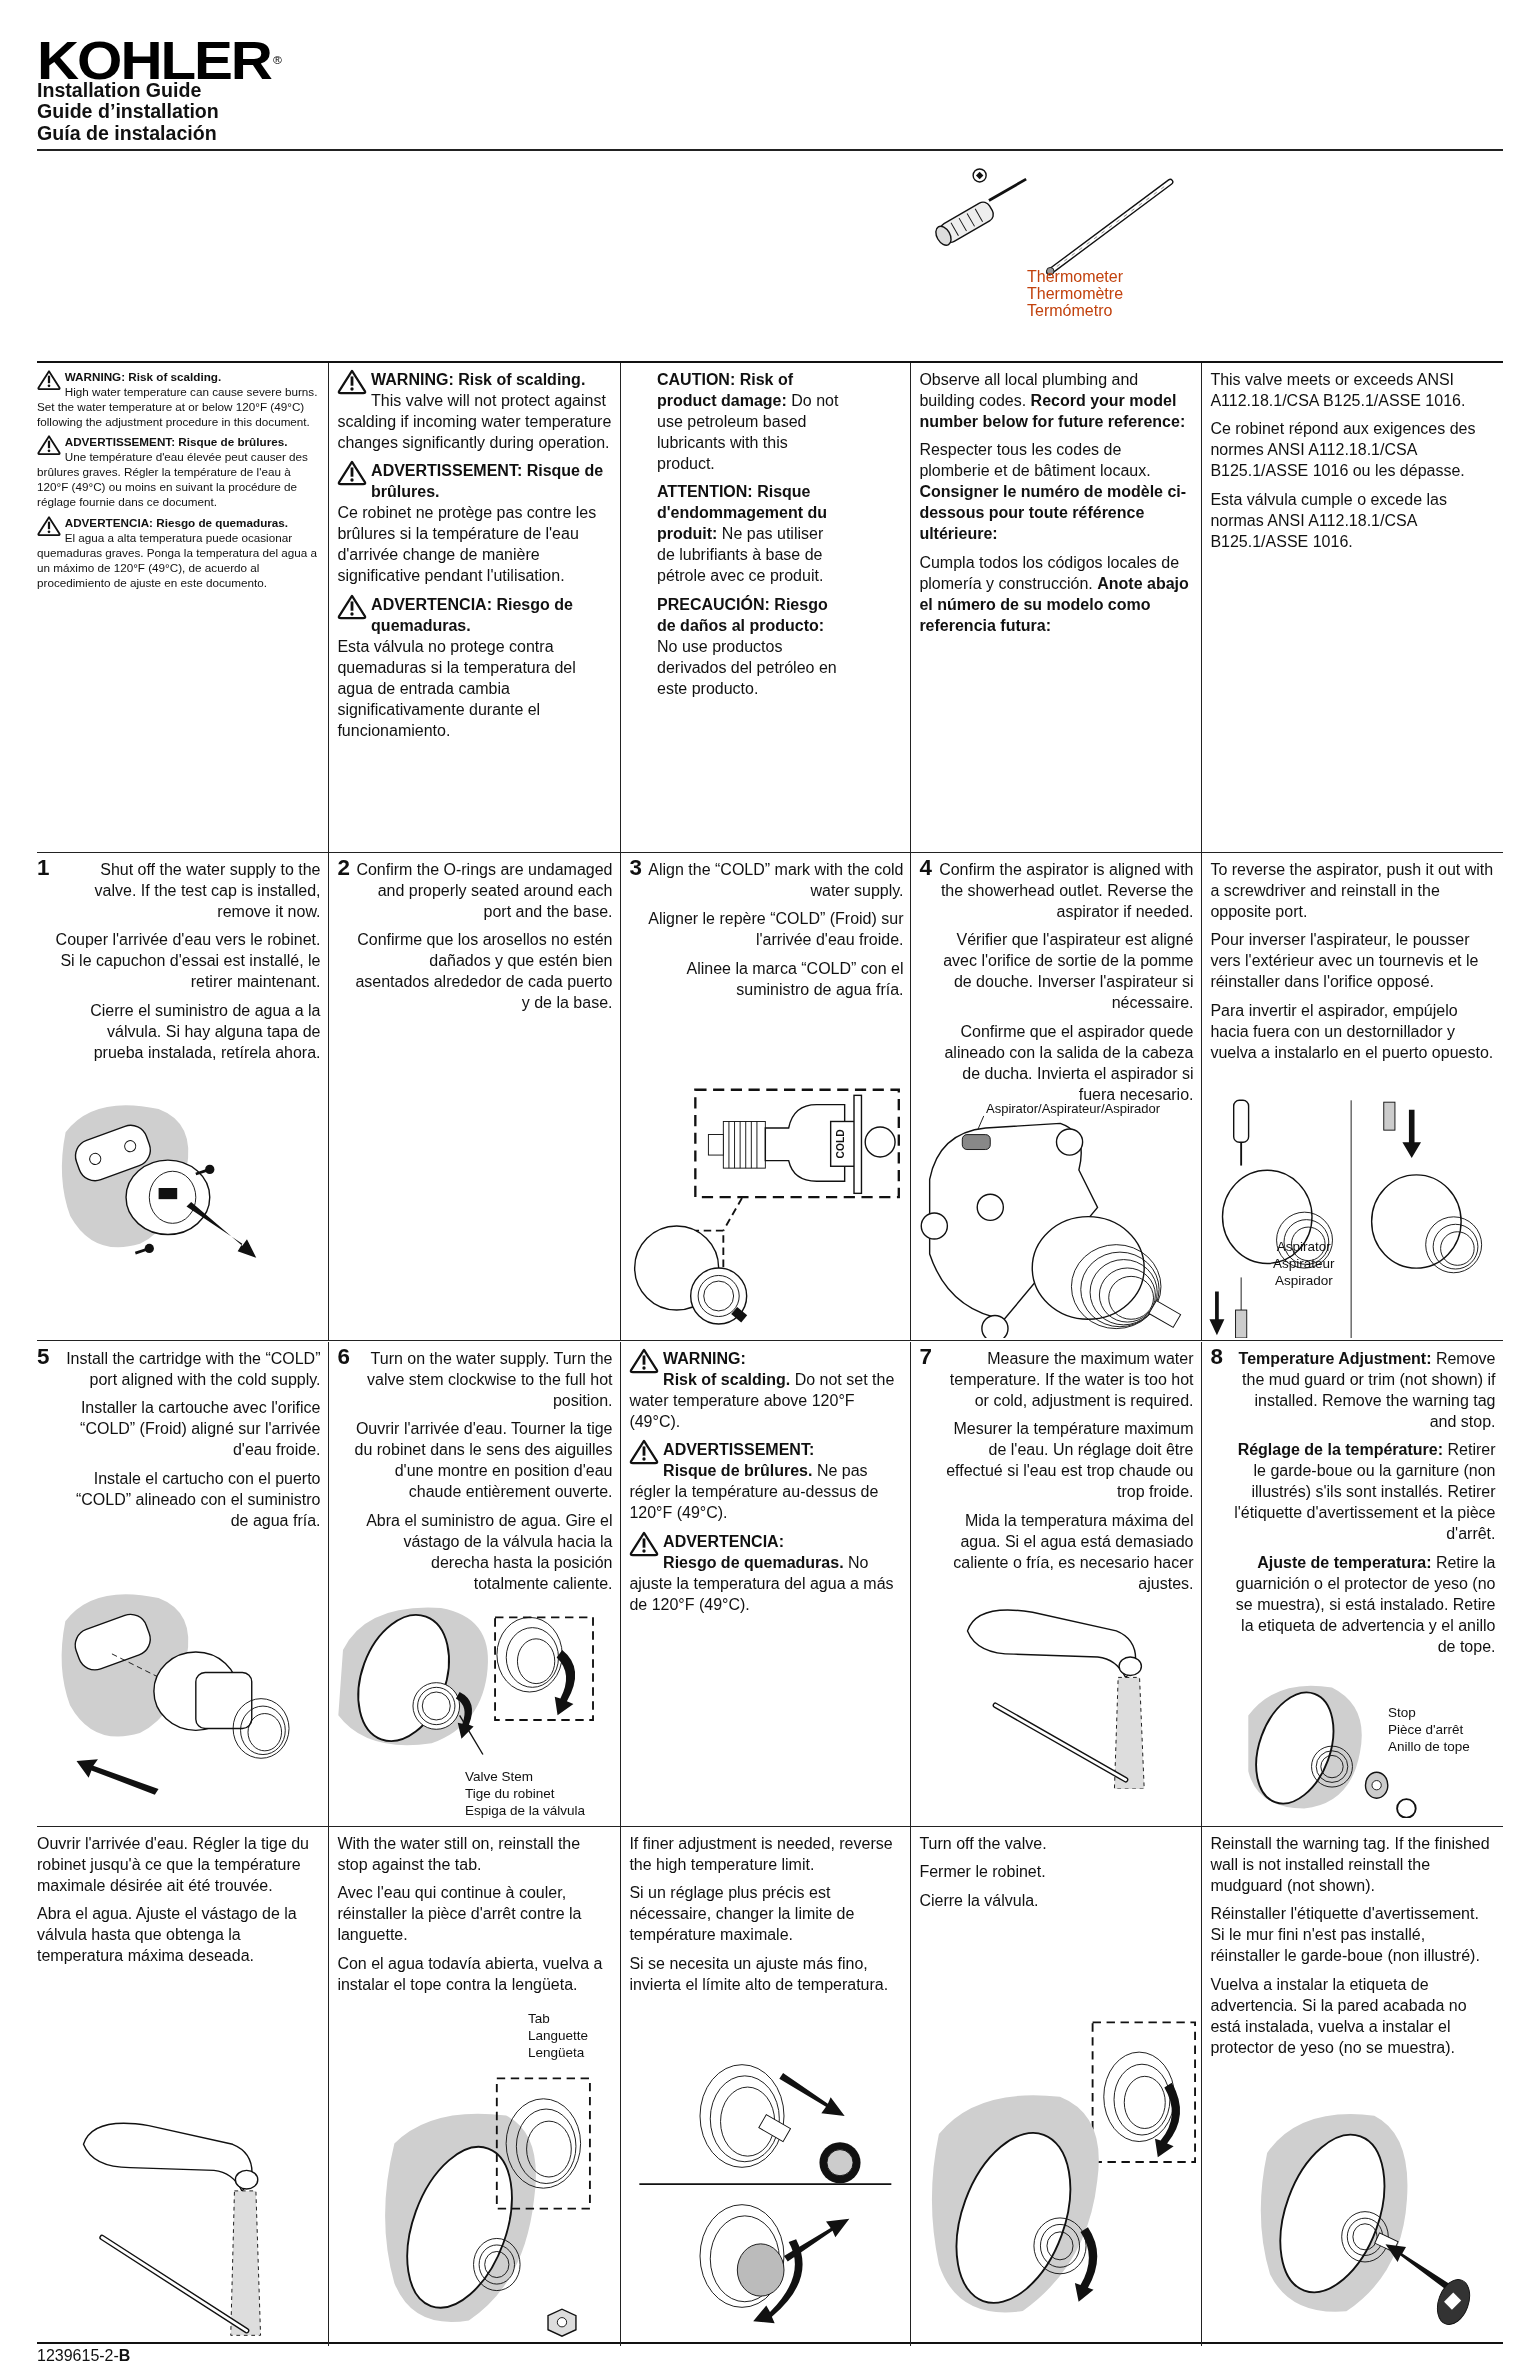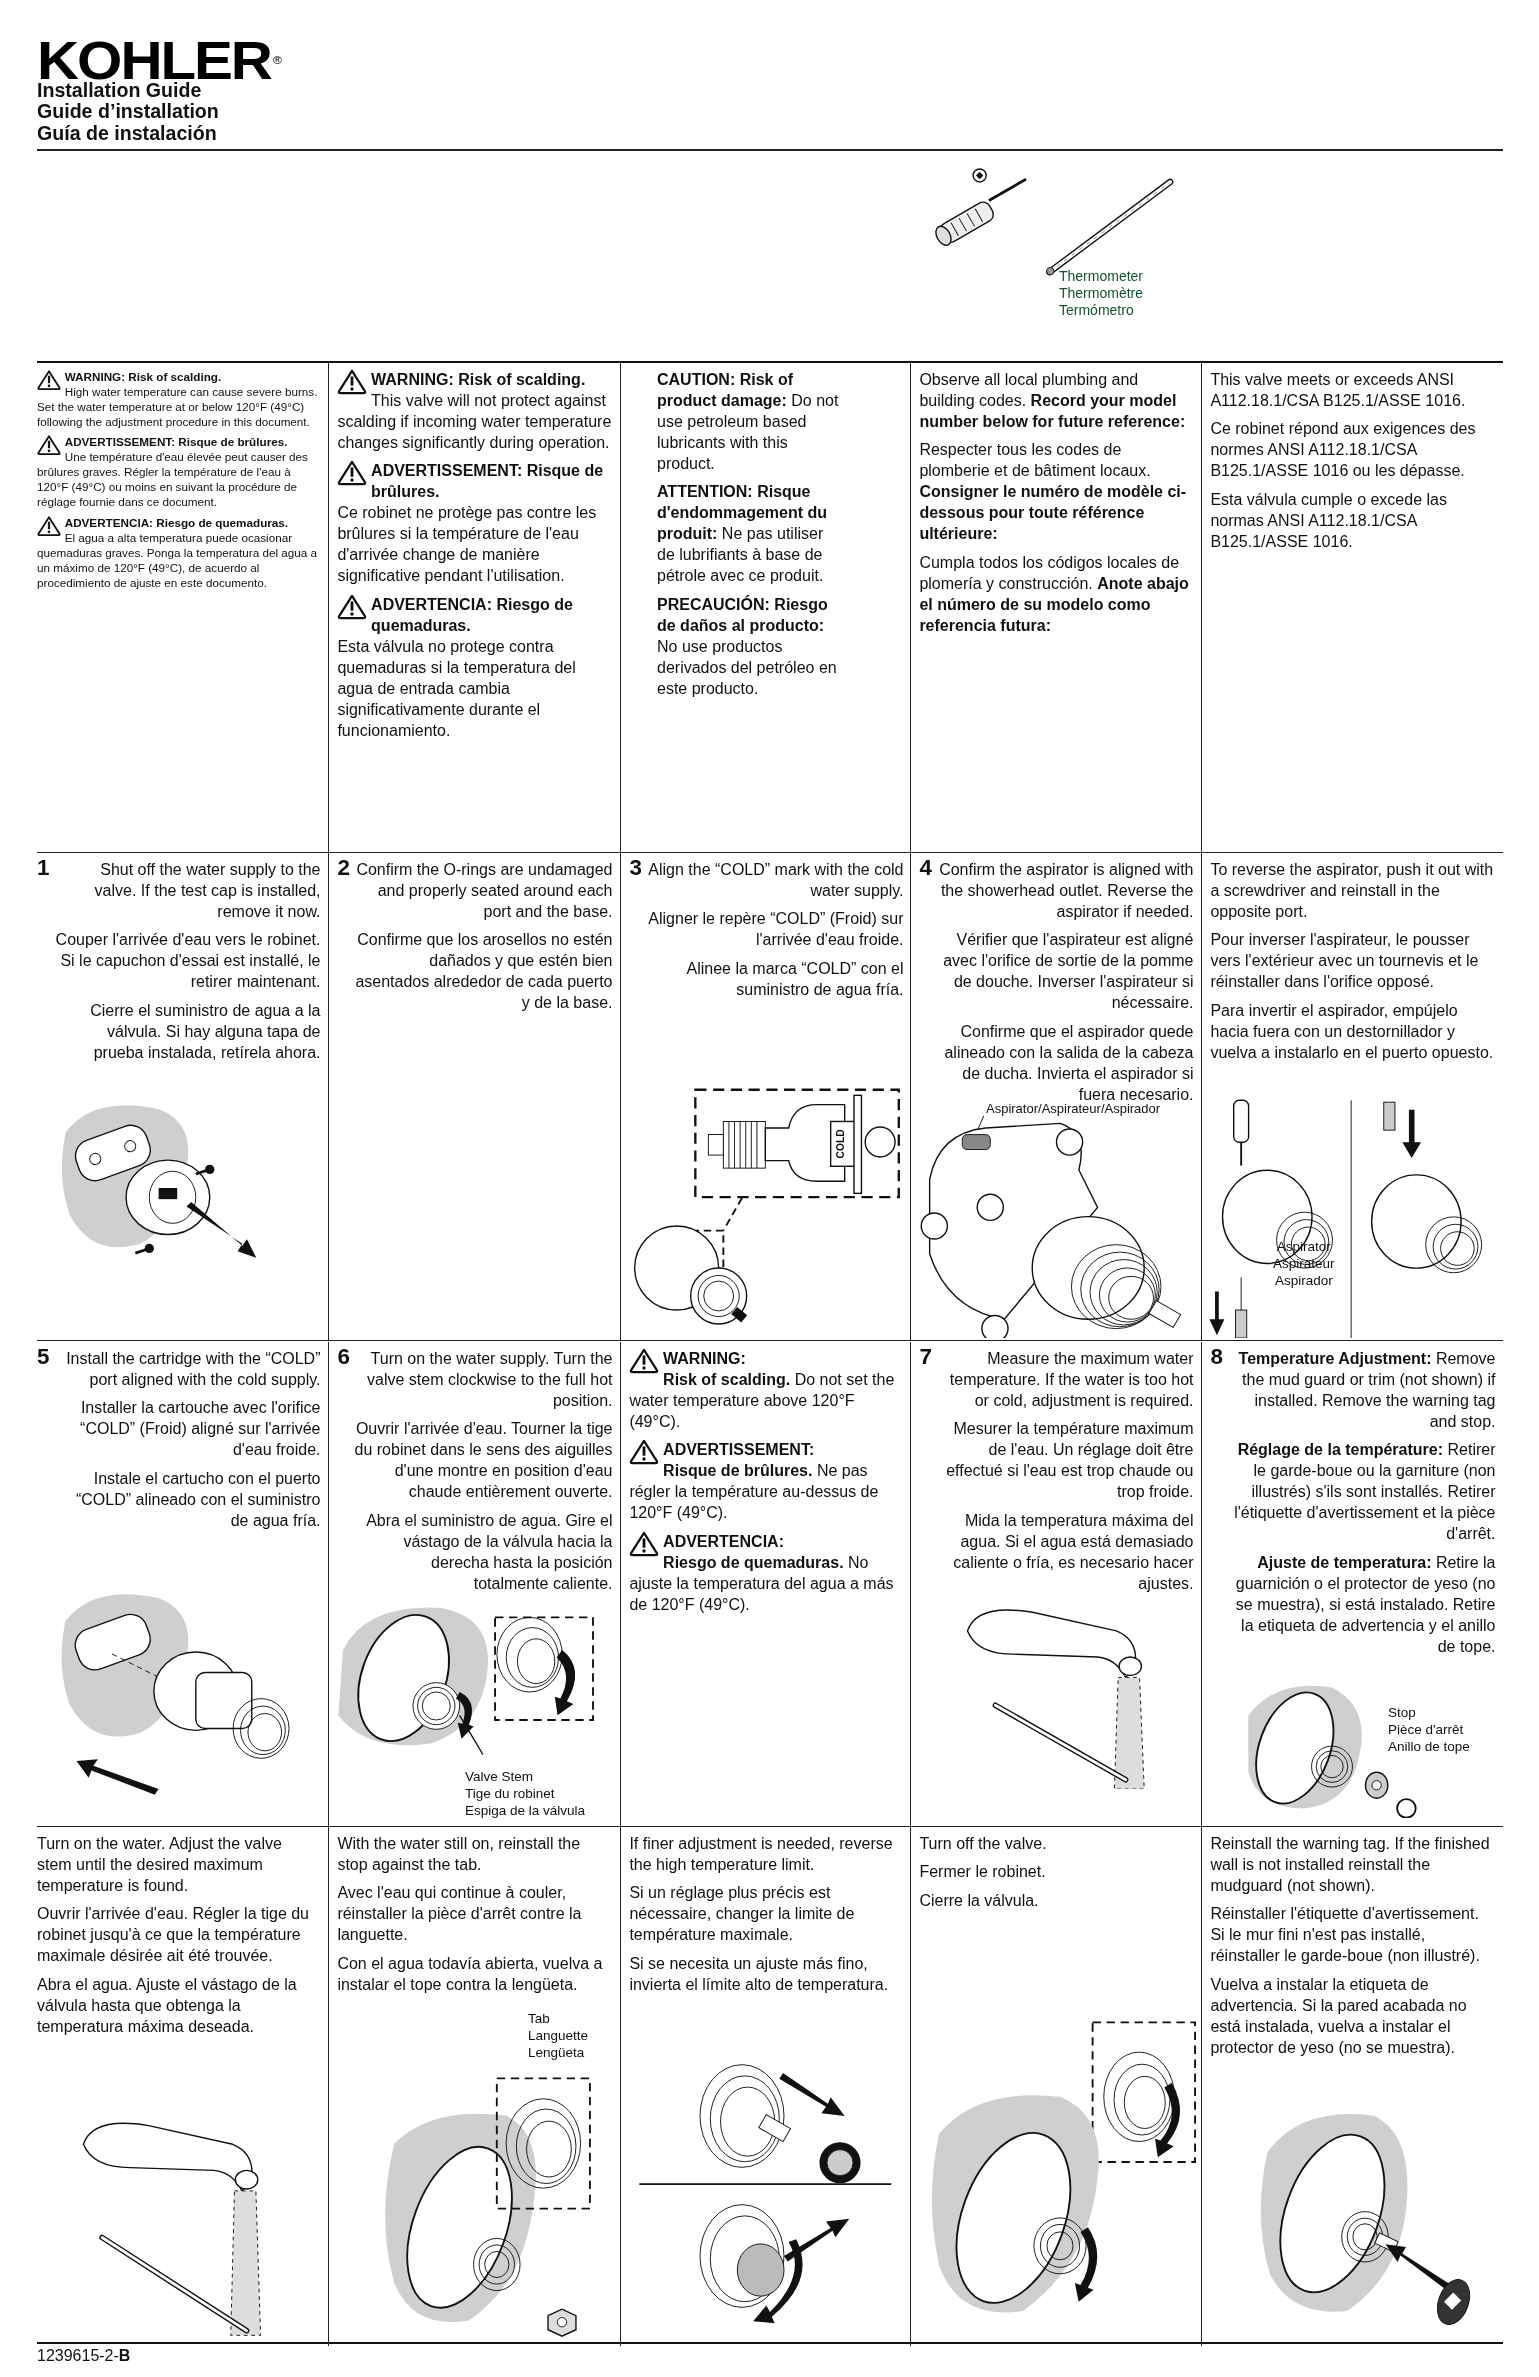--- a/index.html
+++ b/index.html
@@ -5,21 +5,21 @@
   * { box-sizing: border-box; margin: 0; padding: 0; }
   html, body { width: 1539px; height: 2377px; background: #ffffff; overflow: hidden; }
   body { position: relative; font-family: "Liberation Sans", sans-serif; color: #111; }
 
   .logo { position: absolute; left: 37px; top: 37px; font-family: "Liberation Sans", sans-serif; font-weight: 900; font-size: 54px; letter-spacing: -1.9px; line-height: 47px; transform: scaleX(1.08); transform-origin: left top; color: #000; }
   .logo .reg { font-size: 11.2px; font-weight: 400; letter-spacing: 0; vertical-align: bottom; margin-left: 1.9px; }
   .titles { position: absolute; left: 37px; top: 80px; font-weight: 700; font-size: 19.6px; line-height: 21.4px; color: #111; }
   .top-rule { position: absolute; left: 37px; top: 149px; width: 1466px; height: 1.9px; background: #222; }
 
   .tools { position: absolute; left: 886px; top: 168px; width: 336px; height: 158px; }
-  .thermo-label { position: absolute; left: 1027px; top: 268px; font-size: 14px; line-height: 17px; color: #14532d; margin-left: 32px; }
+  .thermo-label { position: absolute; left: 1027px; top: 268px; font-size: 16px; line-height: 17px; color: #c2410c; }
 
   .grid { position: absolute; left: 37px; top: 361px; width: 1466px; height: 1983px; border-top: 2.8px solid #111; border-bottom: 2.8px solid #111; }
   .row { position: absolute; left: 0; width: 1466px; border-bottom: 1.9px solid #222; }
   .row:last-child { border-bottom: none; }
   .cell { position: absolute; top: 0; height: 100%; padding: 5.6px 7.5px 0 8.4px; border-left: 1.4px solid #222; font-size: 16px; line-height: 21px; }
   .cell:first-child { border-left: none; padding-left: 0; }
   .cell p { margin-bottom: 7.5px; }
   .cell b { font-weight: 700; }
 
   .small { font-size: 11.7px; line-height: 15px; }
@@ -393,21 +393,20 @@
       <div class="fig-label" style="left:186px; top:362px;">
         <div>Stop</div>
         <div>Pièce d'arrêt</div>
         <div>Anillo de tope</div>
       </div>
     </div>
   </div>
 
   <div class="row" style="top:1464px; height:519px;">
     <div class="cell" style="left:0; width:291px;">
-      <p>Turn on the water. Adjust the valve stem until the desired maximum temperature is found.</p>
       <p>Ouvrir l'arrivée d'eau. Régler la tige du robinet jusqu'à ce que la température maximale désirée ait été trouvée.</p>
       <p>Abra el agua. Ajuste el vástago de la válvula hasta que obtenga la temperatura máxima deseada.</p>
       <svg class="fig" style="left:37px; top:280px;" width="224" height="233" viewBox="0 0 240 250">
         <path d="M10 40 Q20 10 80 20 L170 40 Q195 50 190 80 L180 90 Q170 70 150 68 L60 65 Q20 65 10 40 Z" fill="#fff" stroke="#111" stroke-width="1.5"></path>
         <ellipse cx="185" cy="78" rx="12" ry="10" fill="#fff" stroke="#111" stroke-width="1.5"></ellipse>
         <path d="M172 90 L195 90 L200 245 L168 245 Z" fill="#ddd" stroke="#111" stroke-dasharray="4 4"></path>
         <line x1="30" y1="140" x2="185" y2="240" stroke="#111" stroke-width="6" stroke-linecap="round"></line>
         <line x1="30" y1="140" x2="185" y2="240" stroke="#fff" stroke-width="3" stroke-linecap="round"></line>
       </svg>
     </div>

